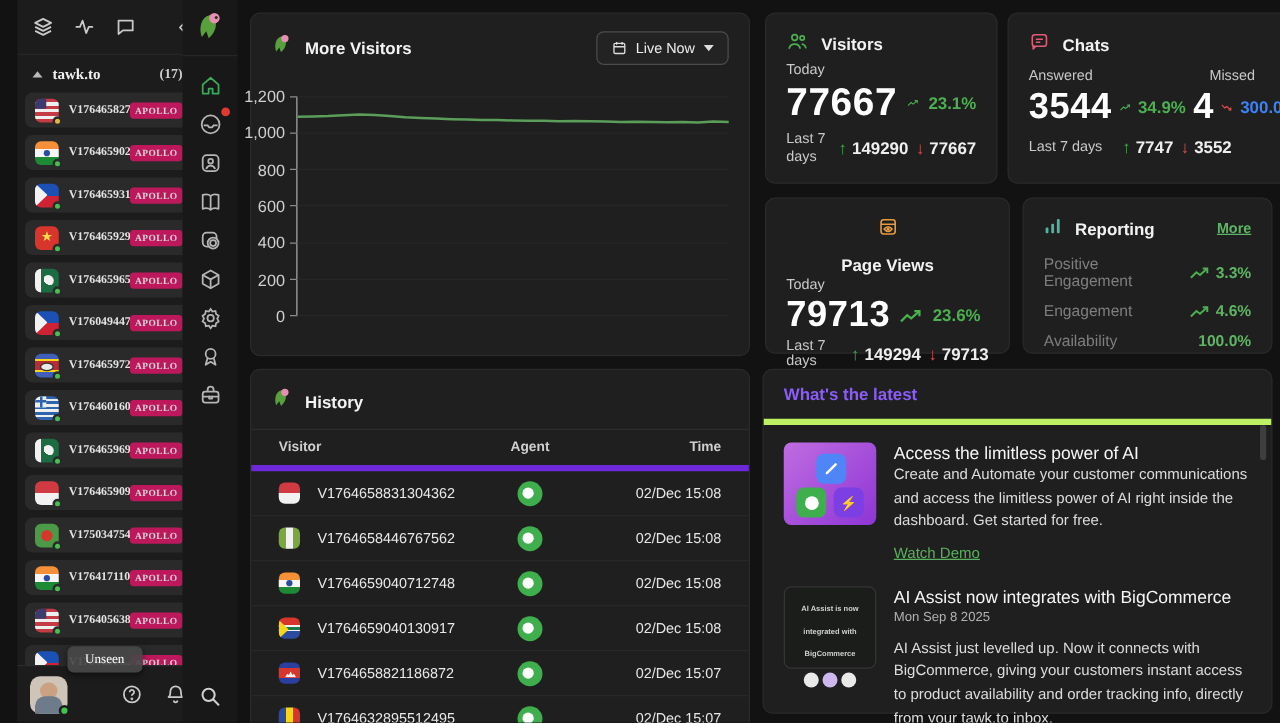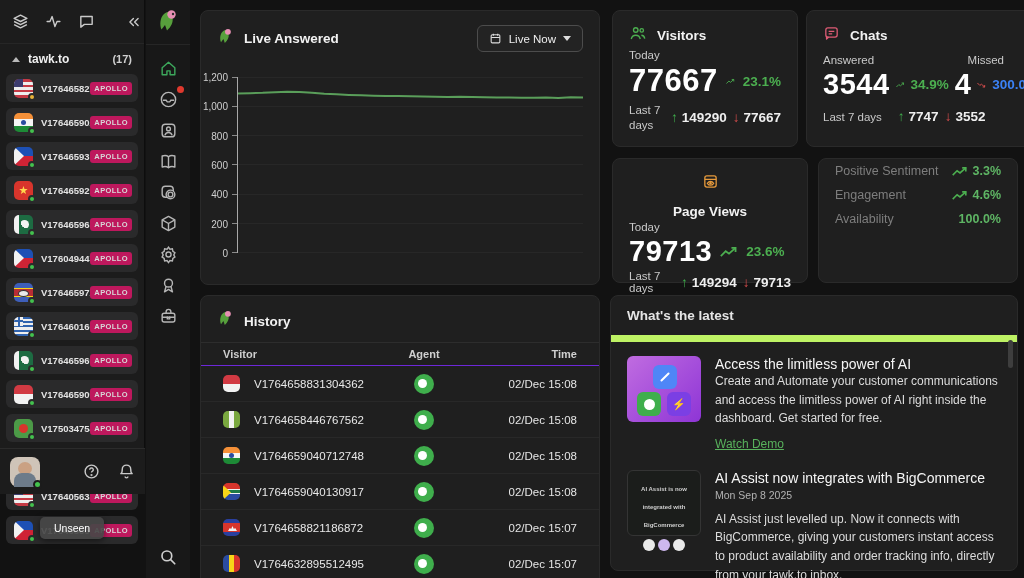--- a/index.html
+++ b/index.html
@@ -2,21 +2,21 @@
 <html><head>
 <meta charset="utf-8">
 <style>
   * { margin:0; padding:0; box-sizing:border-box; }
   html,body { width:1024px; height:578px; overflow:hidden; }
   body {
     font-family:"Liberation Sans", sans-serif;
     background:#121212; color:#e8e8e8; position:relative;
   }
   
-  .sidebar { position:absolute; left:0; top:0; width:145px; height:494px; background:#1c1c1c; border-right:1px solid #0d0d0d; }
+  .sidebar { position:absolute; left:14px; top:0; width:145px; height:578px; background:#1c1c1c; border-right:1px solid #0d0d0d;font-family:Liberation Serif, serif; }
   .side-top { height:44px; display:flex; align-items:center; gap:16px; padding:0 12px; border-bottom:1px solid #262626; }
   .side-top .spacer { flex:1; }
   .icon-btn { display:flex; align-items:center; justify-content:center; cursor:pointer; color:#c9c9c9; }
   .prop-row { display:flex; align-items:center; height:26px; padding:0 12px; margin-top:2px; font-size:11.5px; }
   .prop-caret { width:0; height:0; border-left:4px solid transparent; border-right:4px solid transparent; border-bottom:5px solid #b9b9b9; margin-right:8px; }
   .prop-name { font-weight:bold; color:#f0f0f0; font-size:12px; }
   .prop-count { margin-left:auto; color:#cfcfcf; font-size:11px; font-weight:bold; }
   .visitor-list { padding:2px 6px; }
   .v-row { position:relative; display:flex; align-items:center; background:#2a2a2b; border-radius:6px; height:28px; margin-bottom:6px; padding:0 6px 0 8px; cursor:pointer; }
   .v-id { font-size:9.5px; font-weight:bold; color:#e3e3e3; margin-left:8px; white-space:nowrap; overflow:hidden; flex:1; }
@@ -51,52 +51,52 @@
   #reporting-card { left:818px; top:158px; width:200px; height:125px; }
   #history { left:200px; top:295px; width:400px; height:292px; border-radius:8px 8px 0 0; }
   #news { left:610px; top:295px; width:408px; height:276px; }
   .range-btn { margin-left:auto; display:flex; align-items:center; gap:7px; border:1px solid #4c4c4c; border-radius:6px; padding:6px 11px; font-size:11.5px; color:#eee; cursor:pointer; background:#232323; }
   .range-caret { width:0; height:0; border-left:4px solid transparent; border-right:4px solid transparent; border-top:5px solid #ddd; }
   
   .chart { position:absolute; left:36px; right:16px; top:66px; height:176px; border-left:1.5px solid #a8a8a8; }
   .gridlines { position:absolute; inset:0; display:flex; flex-direction:column; justify-content:space-between; }
   .gridline { height:1px; background:#272727; position:relative; }
   .gridline::before { content:""; position:absolute; left:-6px; top:0; width:5px; height:1px; background:#8a8a8a; }
-  .ytick { position:absolute; right:calc(100% + 10px); transform:translateY(-50%); font-size:10px; color:#cfcfcf; white-space:nowrap;text-align:right; }
+  .ytick { position:absolute; right:calc(100% + 10px); transform:translateY(-50%); font-size:13px; color:#cfcfcf; white-space:nowrap;text-align:right; }
   .chart svg { position:absolute; inset:0; width:100%; height:100%; overflow:visible; }
   
   .stat-body { padding:0 16px; }
   .lbl { font-size:11.5px; color:#c9c9c9; }
   .bignum-row { display:flex; align-items:center; gap:8px; margin:2px 0 4px 0; }
   .bignum { font-size:31px; font-weight:bold; color:#fff; letter-spacing:.5px; }
   .pct { font-size:13.5px; font-weight:bold; }
   .pct.up { color:#4caf50; } .pct.down { color:#3b82f6; }
   .last7-row { display:flex; align-items:center; gap:6px; font-size:12px; color:#d6d6d6; margin-top:2px; }
   .updown { display:flex; align-items:center; gap:4px; font-size:13.5px; font-weight:bold; color:#efefef; }
   .arrow-up { color:#3fae4c; font-weight:bold; } .arrow-down { color:#e25050; font-weight:bold; }
   .wrap2 { width:44px; line-height:1.3; }
   .duo-labels { display:flex; font-size:11.5px; color:#c9c9c9; margin-bottom:0; }
   .duo-labels .m { margin-left:auto; margin-right:34px; }
   
   .rep-row { display:flex; align-items:center; padding:5px 16px; font-size:12.5px; }
   .rep-label { color:#7e7e7e; }
   .rep-val { margin-left:auto; display:flex; align-items:center; gap:5px; color:#5eb564; font-weight:bold; font-size:12.5px; }
   .more-link { margin-left:auto; font-size:11.5px; font-weight:bold; color:#5eb564; text-decoration:underline; cursor:pointer; }
   
-  .tbl-head { display:flex; align-items:center; height:24px; border-top:1px solid #2d2d2d; border-bottom:1px solid #6d28d9; font-size:11px; color:#cfcfcf; font-weight:bold; }
+  .tbl-head { display:flex; align-items:center; height:34px; border-top:1px solid #2d2d2d; border-bottom:5px solid #6d28d9; font-size:11px; color:#cfcfcf; font-weight:bold; }
   .col-visitor { flex:1; padding-left:22px; display:flex; align-items:center; gap:14px; }
   .col-agent { width:110px; text-align:center; display:flex; justify-content:center; }
   .col-time { width:120px; text-align:right; padding-right:22px; }
   .h-row { display:flex; align-items:center; height:36px; border-bottom:1px solid #282828; font-size:11.5px; color:#e5e5e5; }
   .h-row .v-id2 { font-size:11.5px; color:#e8e8e8; }
   .h-row .flag { width:17px; height:17px; }
   .agent-av { width:20px; height:20px; border-radius:50%; background:#3fae4c; position:relative; }
   .agent-av::after { content:""; position:absolute; left:4px; top:5px; width:9px; height:9px; border-radius:50%; background:#fff; }
   
-  .news-head { padding:12px 16px; font-size:13.5px; font-weight:bold; color:#e5e5e5; border-bottom:7px solid #bef264; }
+  .news-head { padding:12px 16px; font-size:13.5px; font-weight:bold; color:#8b5cf6; border-bottom:5px solid #bef264; }
   .news-item { display:flex; gap:14px; padding:14px 18px 4px 16px; }
   .thumb { width:74px; height:66px; border-radius:6px; flex:none; position:relative; }
   .thumb-ai { background:linear-gradient(135deg,#c06ce0 0%,#8e35d6 100%); }
   .mini { position:absolute; width:24px; height:24px; border-radius:6px; display:flex; align-items:center; justify-content:center; font-size:11px; color:#fff; }
   .mini.blue { background:#4f86f7; left:26px; top:9px; }
   .mini.green { background:#3fae4c; left:10px; top:36px; }
   .mini.violet { background:#7b3fe4; left:40px; top:36px; color:#ffd84d; }
   .mini.green::after { content:""; width:11px; height:11px; border-radius:50%; background:#fff; }
   .wand { width:12px; height:2px; background:#fff; transform:rotate(-45deg); border-radius:1px; }
   .thumb-bc { background:#1b1d1b; border:1px solid #343434; padding:6px 4px; text-align:center; }
@@ -387,21 +387,21 @@
 </div>
 
 <div class="card" id="live">
   <div class="card-head">
     <span>
       <svg width="17" height="18" viewBox="0 0 24 26">
           <path d="M8 5c4-3.5 10-2.5 11 1l-2.5 2.5c1 4.5-1.5 9.5-5.5 13l-2-5.5-3.5 4.5C3.5 16 4 8.5 8 5z" fill="#57a03c"></path>
           <circle cx="15.5" cy="5.5" r="4.2" fill="#e78fb3"></circle>
         </svg>
     </span>
-    <span class="card-title">Live Answered</span>
+    <span class="card-title">More Visitors</span>
     <span class="range-btn">
       <svg width="13" height="13" viewBox="0 0 24 24" fill="none" stroke="#ddd" stroke-width="2">
           <rect x="4" y="5" width="16" height="15" rx="2"></rect>
           <path d="M8 3v4M16 3v4M4 10h16"></path>
         </svg>
       <span>Live Now</span>
       <span class="range-caret"></span>
     </span>
   </div>
   <div class="chart">
@@ -537,22 +537,33 @@
         </span>
       <span class="updown">
           <span class="arrow-down">↓</span>
           <span>79713</span>
         </span>
     </div>
   </div>
 </div>
 
 <div class="card" id="reporting-card">
+  <div class="card-head" style="padding-bottom:6px;">
+    <span>
+      <svg width="15" height="15" viewBox="0 0 20 20">
+          <rect x="2" y="12" width="3" height="6" rx="1" fill="#4db6a0"></rect>
+          <rect x="8" y="8" width="3" height="10" rx="1" fill="#4db6a0"></rect>
+          <rect x="14" y="3" width="3" height="15" rx="1" fill="#4db6a0"></rect>
+        </svg>
+    </span>
+    <span class="card-title">Reporting</span>
+    <span class="more-link">More</span>
+  </div>
   <div class="rep-row">
-    <span class="rep-label">Positive Sentiment</span>
+    <span class="rep-label">Positive Engagement</span>
     <span class="rep-val">
       <svg width="16" height="11" viewBox="0 0 22 14" fill="none" stroke="#4caf50" stroke-width="2.2">
           <path d="M1 12l6-6 4 3 8-7"></path>
           <path d="M14 2h5v5"></path>
         </svg>
       <span>3.3%</span>
     </span>
   </div>
   <div class="rep-row">
     <span class="rep-label">Engagement</span>

